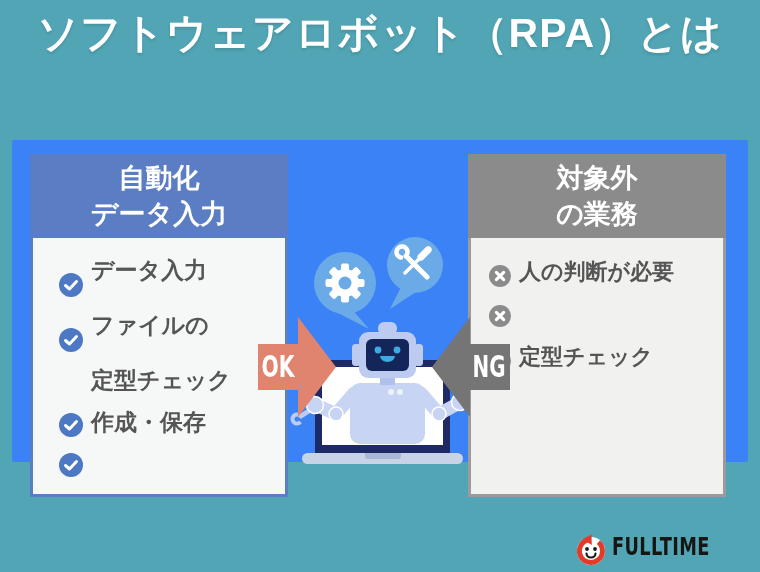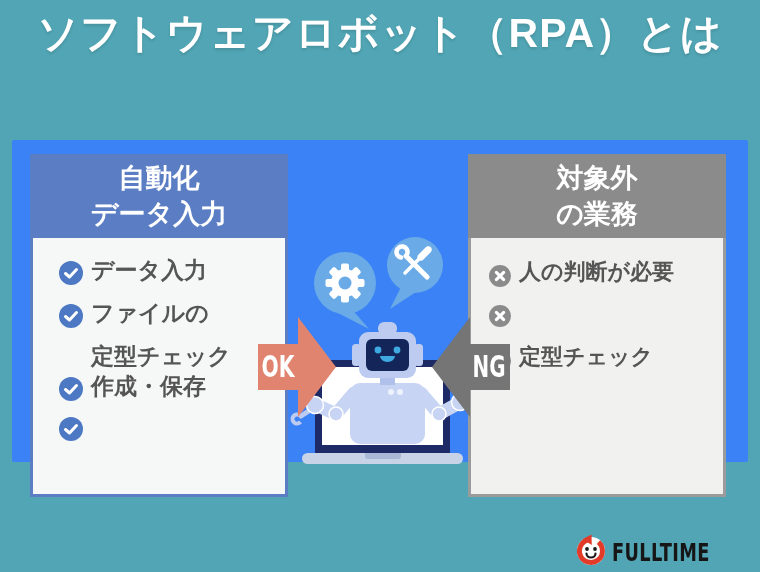--- a/index.html
+++ b/index.html
@@ -23,30 +23,30 @@
   .card-right .card-header { background:#8B8B8B; }
   .card-body { position:absolute; top:84px; left:0; right:0; bottom:0; border-top:none; }
   .card-left  .card-body { background:#F6F8F7; border:3px solid #5A7DC3; border-top:none; padding:17px 6px 0 26px; }
   .card-right .card-body { background:#F1F1EF; border:3px solid #9B9B9B; border-top:none; padding:19px 1px 0 18px; }
 
   .item { display:flex; align-items:flex-end; margin-bottom:13px;
           font-weight:700; color:#555555; }
   .card-left  .item { font-size:23px; line-height:30px; }
   .card-right .item { font-size:22px; line-height:30px; margin-bottom:15px; }
   .item .ic { flex:none; margin-right:8px; margin-top:3px; }
-  .item-text .l2 { display:block; }
+  .item-text .l2 { display:block;margin-top:12px; }
 
   .arrow-svg { position:absolute; z-index:5; }
   .arrow-ok { left:246px; top:177px; }
   .arrow-ng { left:418px; top:177px; }
   .arrow-label { font-family:"DejaVu Sans", sans-serif; font-weight:bold; }
 
   .illustration { position:absolute; left:278px; top:93px; z-index:3; }
 
-  .brand { position:absolute; right:16px; top:533px; display:flex; align-items:flex-end; }
+  .brand { position:absolute; right:16px; top:533px; display:flex; align-items:flex-start; }
   .brand-text { font-family:"DejaVu Sans", sans-serif; font-weight:800; font-size:24px;
                 color:#161616; letter-spacing:0.5px; transform:scaleX(0.74);
                 transform-origin:left center; margin-left:4px; white-space:nowrap; }
 </style>
 </head>
 <body>
 
 <div class="canvas">
 
   <div class="title">

